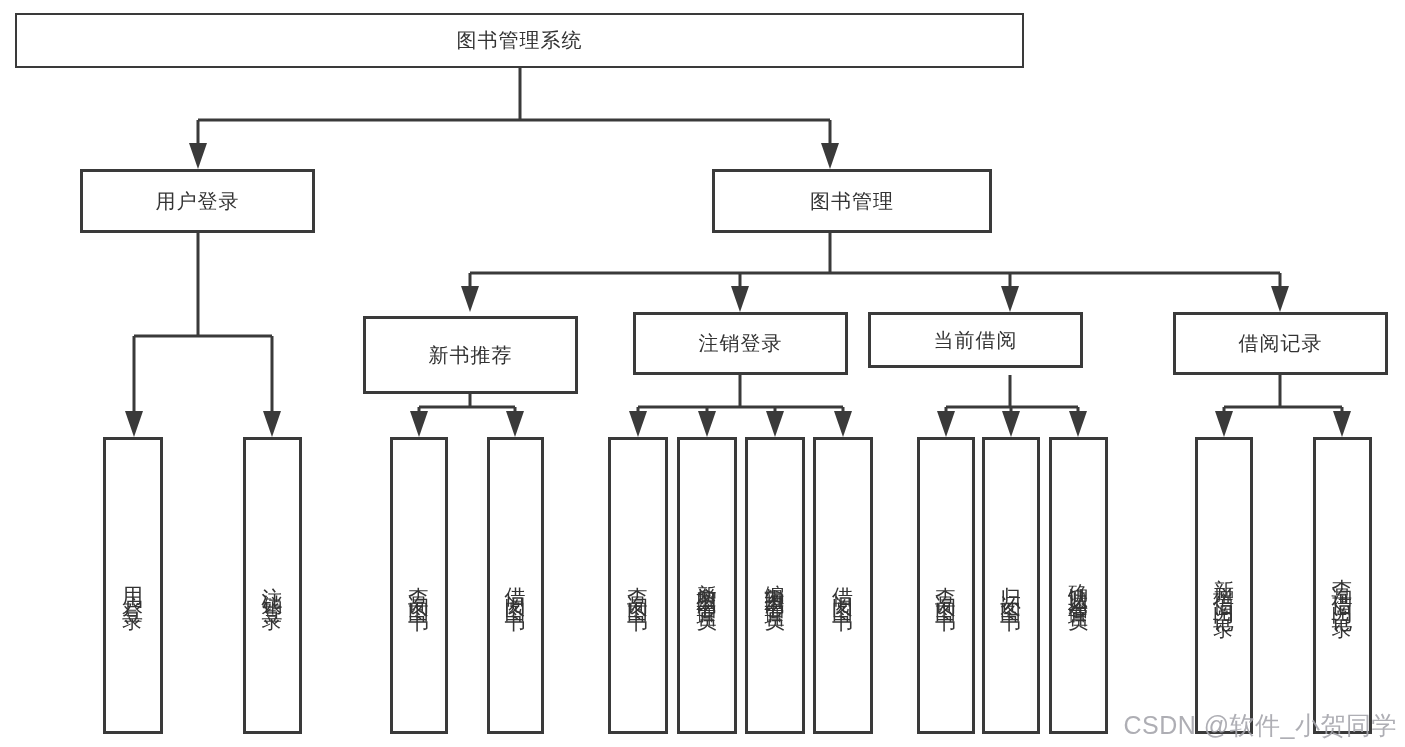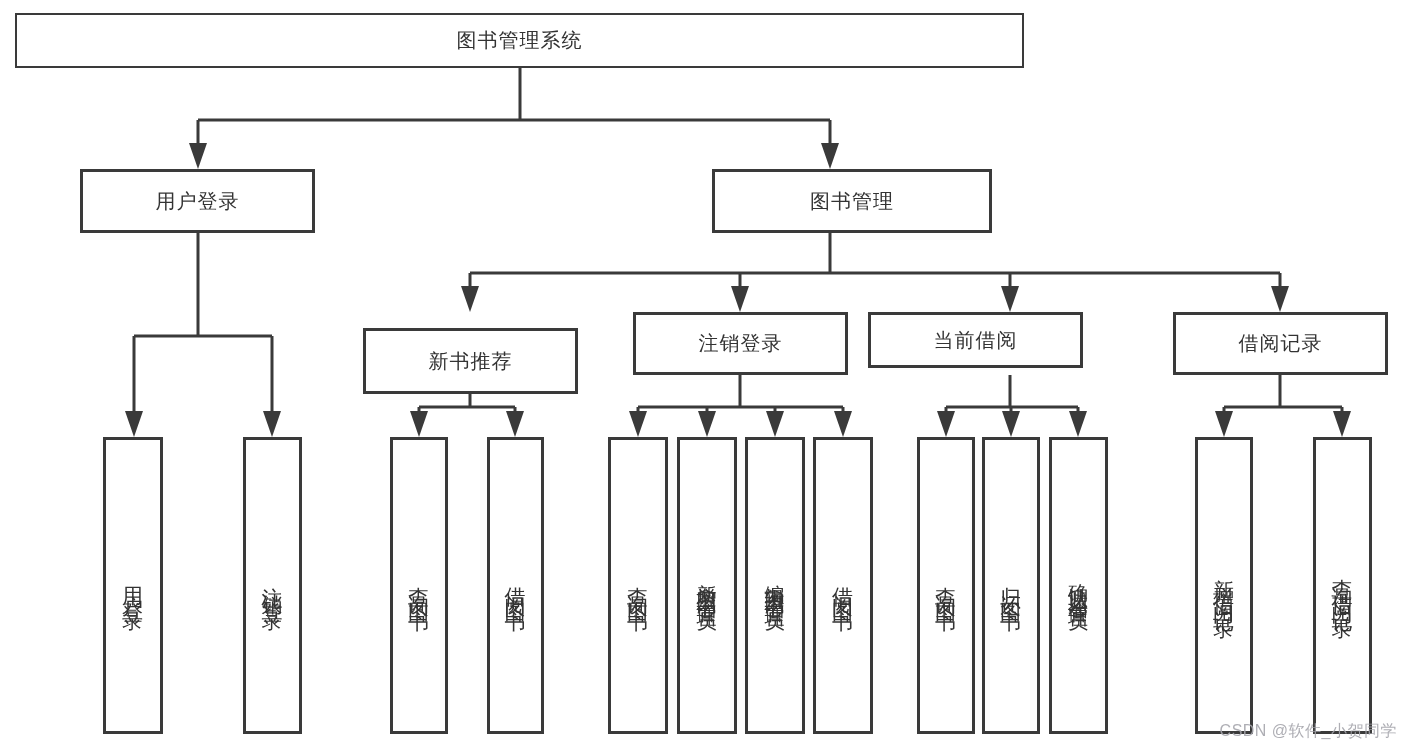--- a/index.html
+++ b/index.html
@@ -20,21 +20,21 @@
     position:absolute; box-sizing:border-box; z-index:2;
     top:437px; height:297px;
     border:3px solid #3a3a3a; background:#ffffff;
     display:flex; align-items:center; justify-content:center;
     writing-mode:vertical-rl;
     font-size:21px; color:#333333; letter-spacing:8px; line-height:1;
   }
   .vbox.tight { font-size:20px; letter-spacing:4px; }
   .watermark {
     position:absolute; right:8px; bottom:5px; z-index:5;
-    font-size:16px; color:rgba(165,165,172,0.9); letter-spacing:0.5px;
+    font-size:25px; color:rgba(165,165,172,0.9); letter-spacing:0.5px;
     white-space:nowrap;
   }
 </style>
 </head>
 <body>
 
 <div class="canvas">
 
   <svg class="wires" width="1405" height="747" viewBox="0 0 1405 747">
     <path id="wire-path" fill="none" stroke="#3a3a3a" stroke-width="3" d="M520 68 V120 M198 120 H830 M198 120 V146 M830 120 V146 M198 233 V336 M134 336 H272 M134 336 V414 M272 336 V414 M830 233 V273 M470 273 H1280 M470 273 V289 M740 273 V289 M1010 273 V289 M1280 273 V289 M470 375 V407 M419 407 H515 M419 407 V414 M515 407 V414 M740 375 V407 M638 407 H843 M638 407 V414 M707 407 V414 M775 407 V414 M843 407 V414 M1010 375 V407 M946 407 H1078 M946 407 V414 M1011 407 V414 M1078 407 V414 M1280 375 V407 M1224 407 H1342 M1224 407 V414 M1342 407 V414"></path>
@@ -59,21 +59,21 @@
         <polygon points="1215,411 1233,411 1224,437"></polygon>
         <polygon points="1333,411 1351,411 1342,437"></polygon>
       </g>
   </svg>
 
   <div class="hbox root" style="left:15px;top:13px;width:1009px;height:55px">图书管理系统</div>
 
   <div class="hbox" style="left:80px;top:169px;width:235px;height:64px">用户登录</div>
   <div class="hbox" style="left:712px;top:169px;width:280px;height:64px">图书管理</div>
 
-  <div class="hbox" style="left:363px;top:328px;width:215px;height:66px">新书推荐</div>
+  <div class="hbox" style="left:363px;top:316px;width:215px;height:78px">新书推荐</div>
   <div class="hbox" style="left:633px;top:312px;width:215px;height:63px">注销登录</div>
   <div class="hbox" style="left:868px;top:312px;width:215px;height:56px">当前借阅</div>
   <div class="hbox" style="left:1173px;top:312px;width:215px;height:63px">借阅记录</div>
 
   <div class="vbox" style="left:103px;width:60px">用户登录</div>
   <div class="vbox" style="left:243px;width:59px">注销登录</div>
 
   <div class="vbox" style="left:390px;width:58px">查询图书</div>
   <div class="vbox" style="left:487px;width:57px">借阅图书</div>
 

